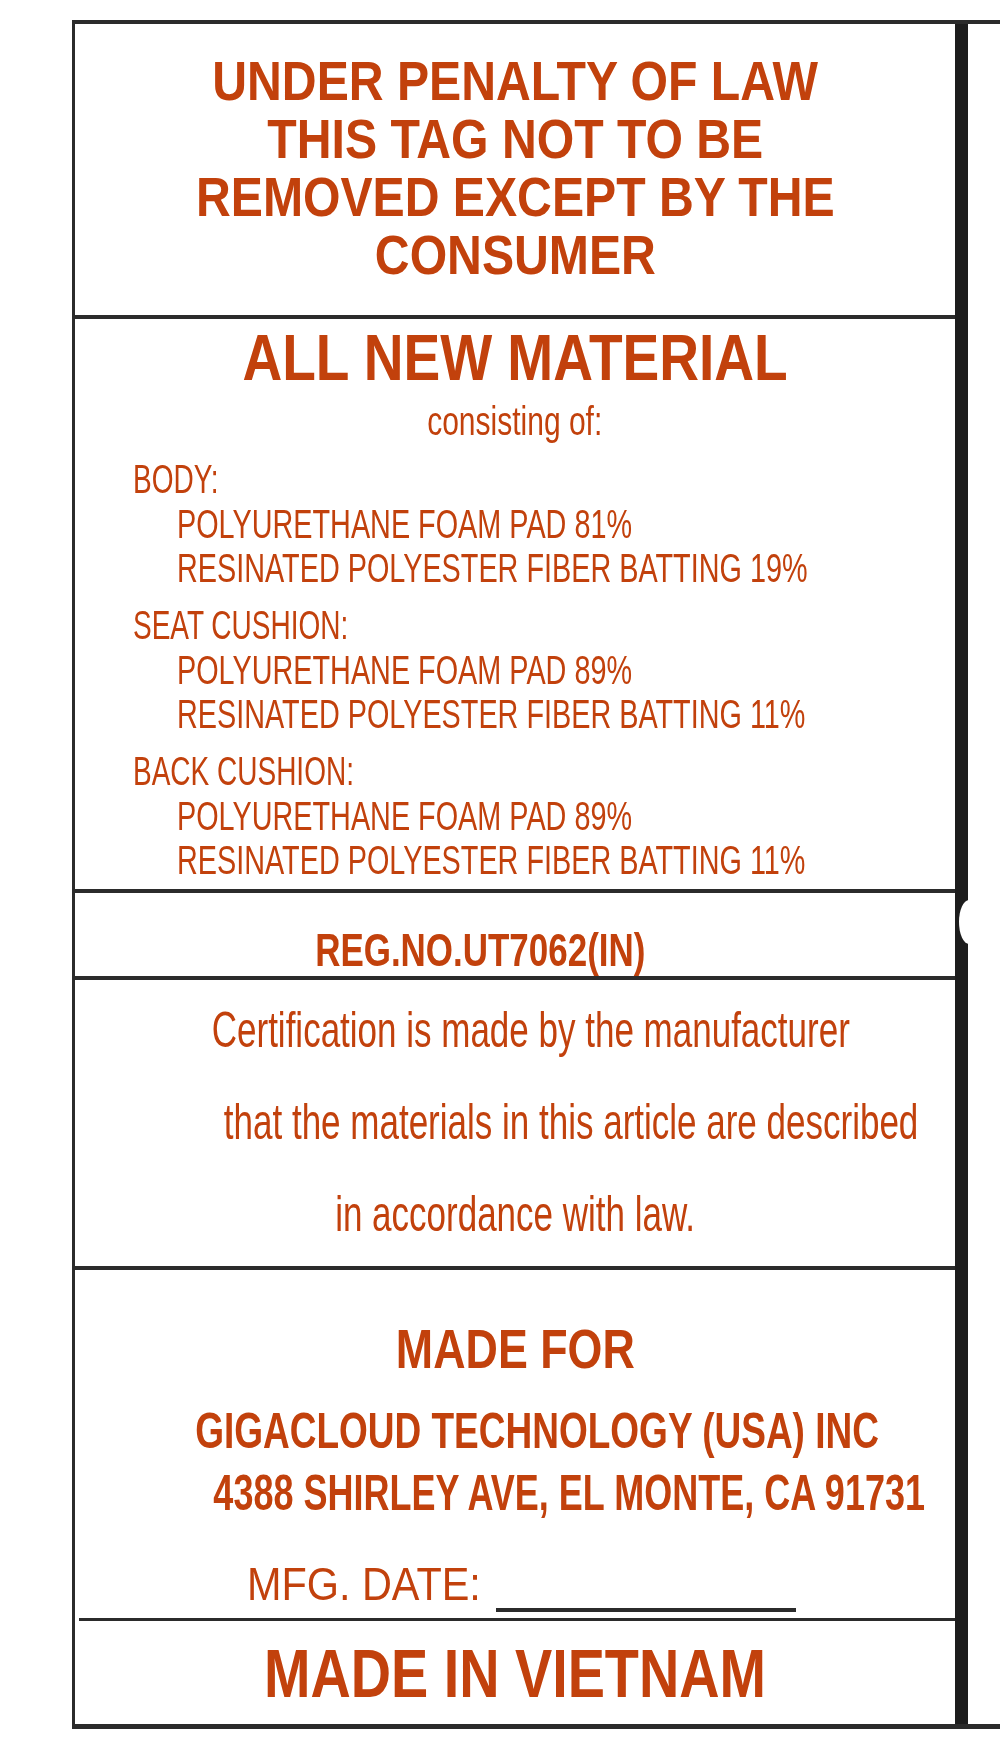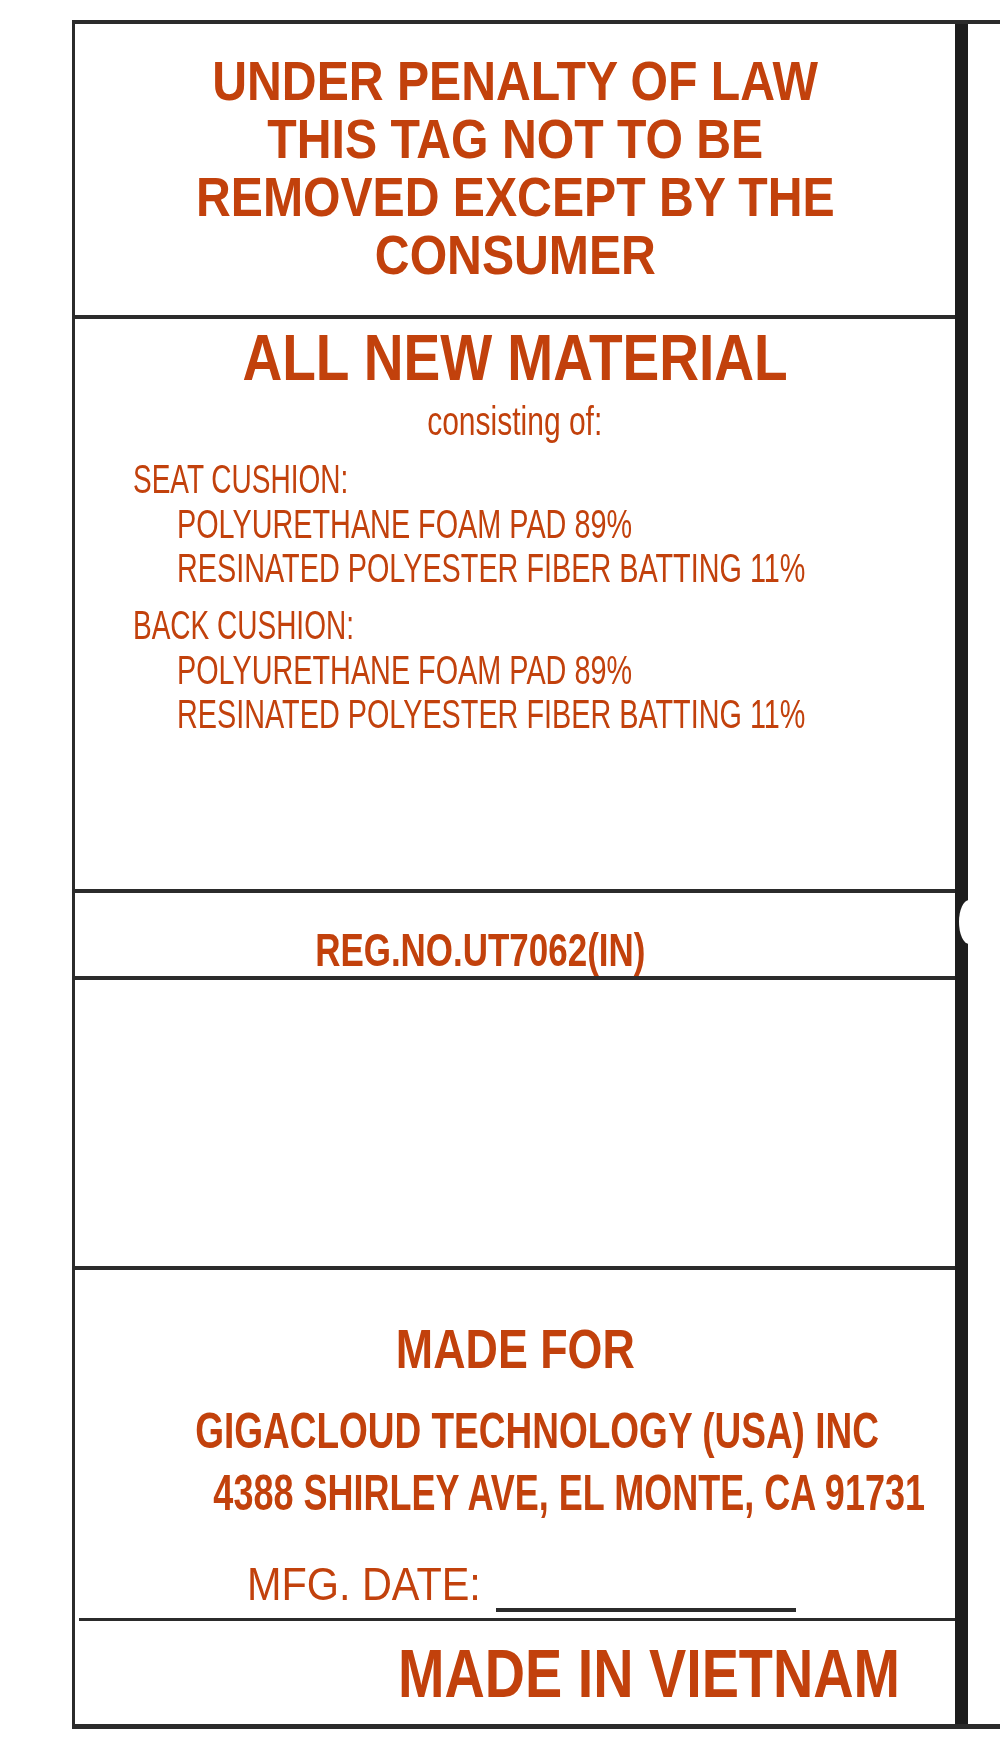--- a/index.html
+++ b/index.html
@@ -49,21 +49,21 @@
   .sec-cert{top:984px;}
   .cert-line{font-size:50px;line-height:92px;}
   
   .sec-madefor{top:1319px;}
   .mf-title{font-size:56px;font-weight:bold;line-height:60px;}
   .mf-company{font-size:50px;font-weight:bold;line-height:62px;margin-top:21px;}
   .mf-address{font-size:50px;font-weight:bold;line-height:62px;}
   .mfg-row{margin-top:32px;display:flex;justify-content:center;align-items:flex-end;font-size:46px;line-height:56px;}
   .mfg-blank{width:300px;height:48px;border-bottom:4px solid #2b2b2b;margin-left:2px;}
   
-  .sec-origin{top:1622px;height:102px;line-height:102px;font-size:68px;font-weight:bold;text-align:right;}
+  .sec-origin{top:1622px;height:102px;line-height:102px;font-size:68px;font-weight:bold;}
 </style>
 </head>
 <body>
 
 <div class="page">
 
   <div class="ln ln-top"></div>
   <div class="ln ln-left"></div>
   <div class="ln ln-bottom"></div>
   <div class="ln bar-right"></div>
@@ -78,37 +78,47 @@
     <div class="hline"><span class="sx sx86">UNDER PENALTY OF LAW</span></div>
     <div class="hline"><span class="sx sx86">THIS TAG NOT TO BE</span></div>
     <div class="hline"><span class="sx sx86">REMOVED EXCEPT BY THE</span></div>
     <div class="hline"><span class="sx sx86">CONSUMER</span></div>
   </div>
 
   <div class="sec sec-materials">
     <div class="mat-title"><span class="sx sx86">ALL NEW MATERIAL</span></div>
     <div class="mat-sub"><span class="sx sx75">consisting of:</span></div>
     <div class="mat-groups">
+      <div class="grp first">
+        <div class="grp-name"><span class="sx sx70 o-left">BODY:</span></div>
+        <div class="grp-comp"><span class="sx sx72 o-left">POLYURETHANE FOAM PAD 81%</span></div>
+        <div class="grp-comp"><span class="sx sx72 o-left">RESINATED POLYESTER FIBER BATTING 19%</span></div>
+      </div>
       <div class="grp">
         <div class="grp-name"><span class="sx sx70 o-left">SEAT CUSHION:</span></div>
         <div class="grp-comp"><span class="sx sx72 o-left">POLYURETHANE FOAM PAD 89%</span></div>
         <div class="grp-comp"><span class="sx sx72 o-left">RESINATED POLYESTER FIBER BATTING 11%</span></div>
       </div>
       <div class="grp">
         <div class="grp-name"><span class="sx sx70 o-left">BACK CUSHION:</span></div>
         <div class="grp-comp"><span class="sx sx72 o-left">POLYURETHANE FOAM PAD 89%</span></div>
         <div class="grp-comp"><span class="sx sx72 o-left">RESINATED POLYESTER FIBER BATTING 11%</span></div>
       </div>
     </div>
   </div>
 
   <div class="sec sec-regno">
     <span class="sx sx76">REG.NO.UT7062(IN)</span>
   </div>
 
+  <div class="sec sec-cert">
+    <div class="cert-line"><span class="sx sx70">Certification is made by the manufacturer</span></div>
+    <div class="cert-line"><span class="sx sx70">that the materials in this article are described</span></div>
+    <div class="cert-line"><span class="sx sx70">in accordance with law.</span></div>
+  </div>
 
   <div class="sec sec-madefor">
     <div class="mf-title"><span class="sx sx80">MADE FOR</span></div>
     <div class="mf-company"><span class="sx sx74">GIGACLOUD TECHNOLOGY (USA) INC</span></div>
     <div class="mf-address"><span class="sx sx72">4388 SHIRLEY AVE, EL MONTE, CA 91731</span></div>
     <div class="mfg-row">
       <span class="sx sx90">MFG. DATE:</span>
       <span class="mfg-blank"></span>
     </div>
   </div>

